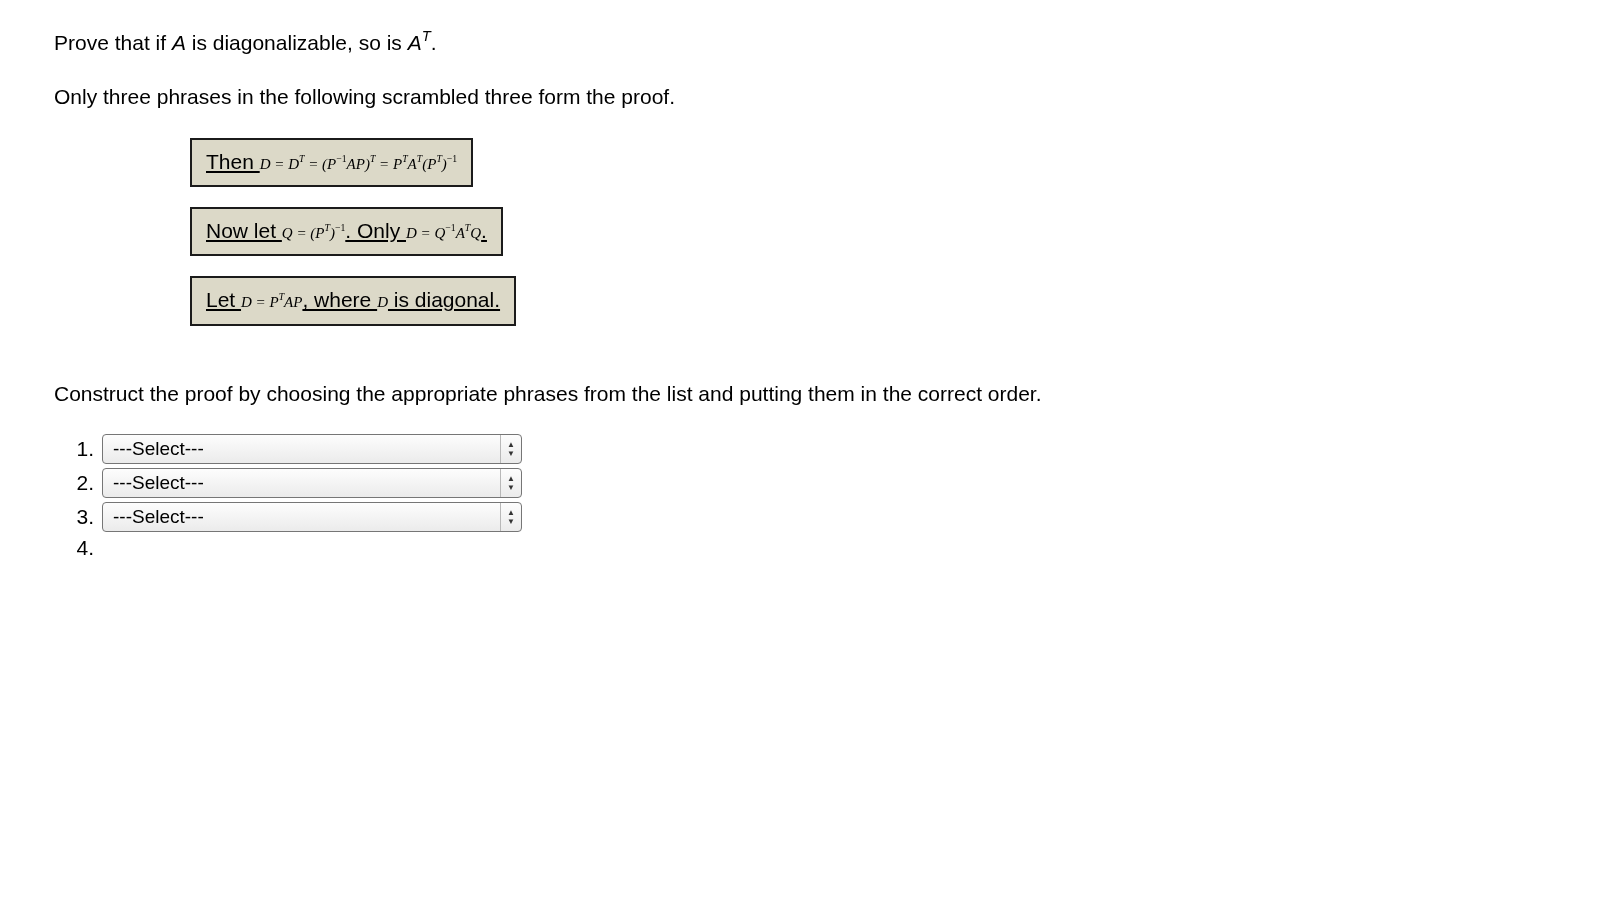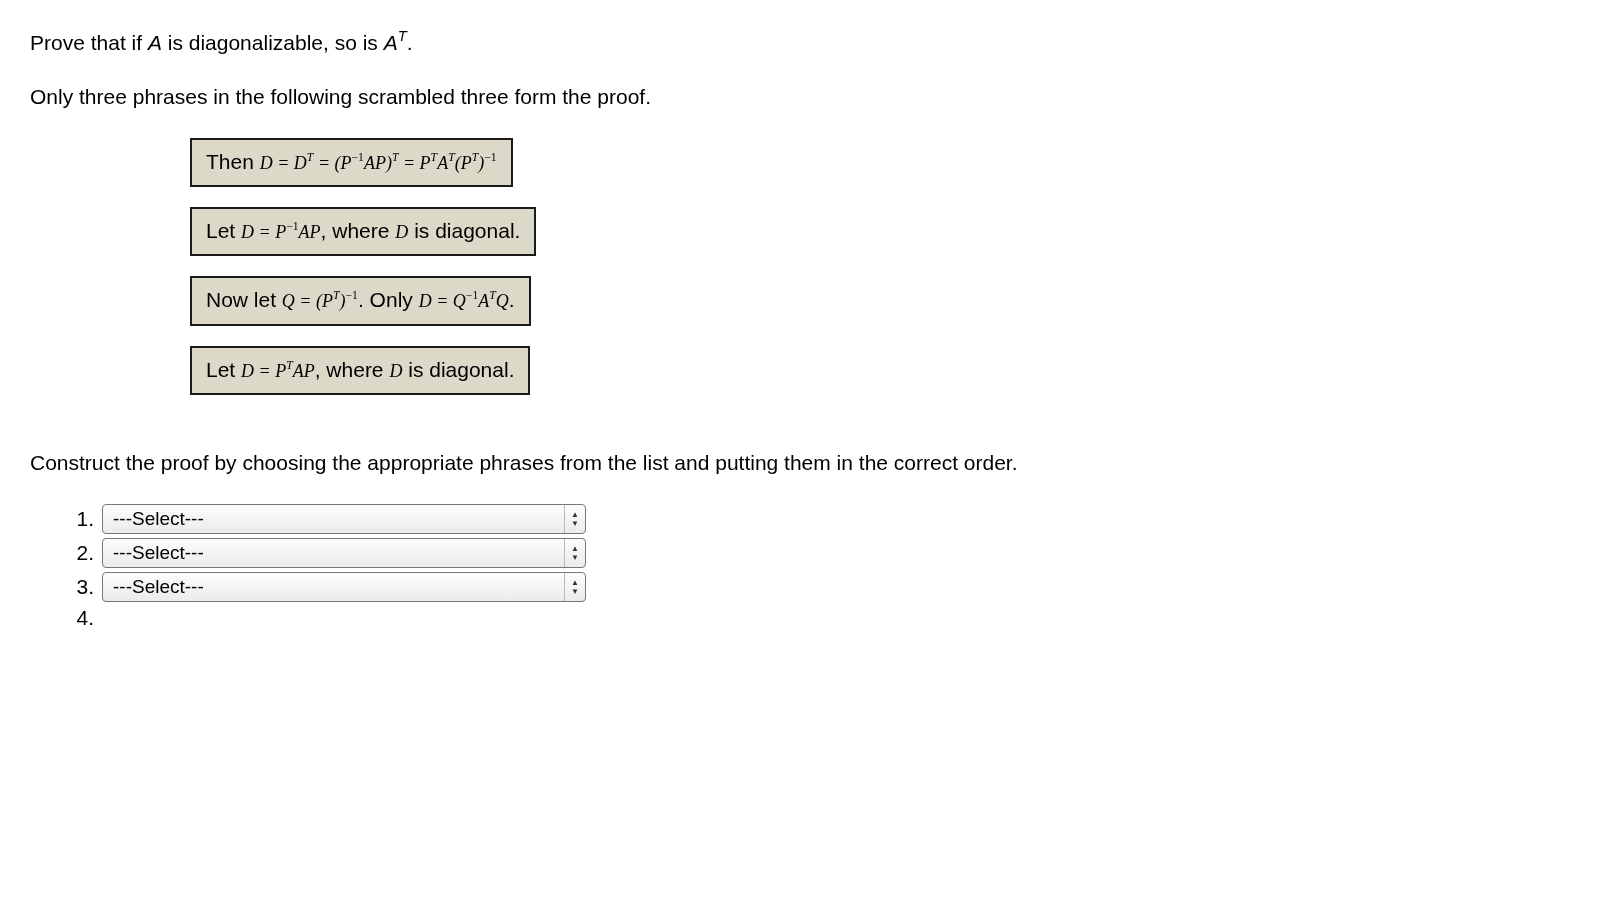--- a/index.html
+++ b/index.html
@@ -11,20 +11,21 @@
     font-size: 21px;
     color: #000;
     background: #fff;
   }
   .page {
     padding: 28px 30px;
   }
   .paragraph {
     margin-bottom: 26px;
     line-height: 1.35;
+    margin-left: 24px;
   }
   .ital { font-style: italic; }
   .sup {
     font-style: italic;
     font-size: 0.7em;
     vertical-align: super;
     position: relative;
     top: -1px;
   }
   .phrases-block {
@@ -34,22 +35,22 @@
   .phrase-box {
     display: inline-block;
     border: 2px solid #1b1b1b;
     background: #dcd9c8;
     padding: 8px 14px 10px 14px;
     margin-bottom: 20px;
     font-size: 21px;
     line-height: 1.3;
   }
   .phrase-row { display:block; }
-  .math { font-style: italic; font-family: "Times New Roman", serif; font-size: 18px; }
-  .rm { font-style: normal; font-family: Verdana, Geneva, sans-serif; font-size: 21px;}
+  .math { font-style: italic; font-family: "Times New Roman", serif; font-size: 15px; }
+  .rm { font-style: normal; font-family: Verdana, Geneva, sans-serif; font-size: 21px; text-decoration: underline;}
   .supm {
     font-size: 0.65em;
     vertical-align: super;
     font-style: italic;
     font-family: "Times New Roman", serif;
     position: relative;
     top: -1px;
   }
   .neg {
     font-style: normal;
@@ -63,21 +64,21 @@
     align-items: center;
     margin-bottom: 4px;
   }
   .row-num {
     width: 30px;
     text-align: right;
     margin-right: 8px;
   }
   .select-wrap {
     position: relative;
-    width: 484px;
+    width: 420px;
     height: 30px;
     border: 1px solid #767676;
     border-radius: 4px;
     background: linear-gradient(#fdfdfd, #ebebeb);
     display: flex;
     align-items: center;
     box-sizing: border-box;
   }
   .select-text {
     flex: 1;
@@ -112,23 +113,20 @@
 
   <div class="paragraph">
     <span>Prove that if </span><span class="ital">A</span><span> is diagonalizable, so is </span><span class="ital">A</span><span class="sup">T</span><span>.</span>
   </div>
 
   <div class="paragraph">Only three phrases in the following scrambled three form the proof.</div>
 
   <div class="phrases-block">
     <span class="phrase-row"><span class="phrase-box">
       <span class="rm">Then </span><span class="math">D = D<sup class="supm">T</sup> = (P<sup class="supm"><span class="neg">−1</span></sup>AP)<sup class="supm">T</sup> = P<sup class="supm">T</sup>A<sup class="supm">T</sup>(P<sup class="supm">T</sup>)<sup class="supm"><span class="neg">−1</span></sup></span>
-    </span></span>
-    <span class="phrase-row"><span class="phrase-box">
-      <span class="rm">Let </span><span class="math">D = P<sup class="supm"><span class="neg">−1</span></sup>AP</span><span class="rm">, where </span><span class="math">D</span><span class="rm"> is diagonal.</span>
     </span></span>
     <span class="phrase-row"><span class="phrase-box">
       <span class="rm">Now let </span><span class="math">Q = (P<sup class="supm">T</sup>)<sup class="supm"><span class="neg">−1</span></sup></span><span class="rm">. Only </span><span class="math">D = Q<sup class="supm"><span class="neg">−1</span></sup>A<sup class="supm">T</sup>Q</span><span class="rm">.</span>
     </span></span>
     <span class="phrase-row"><span class="phrase-box">
       <span class="rm">Let </span><span class="math">D = P<sup class="supm">T</sup>AP</span><span class="rm">, where </span><span class="math">D</span><span class="rm"> is diagonal.</span>
     </span></span>
   </div>
 
   <div class="paragraph">Construct the proof by choosing the appropriate phrases from the list and putting them in the correct order.</div>

